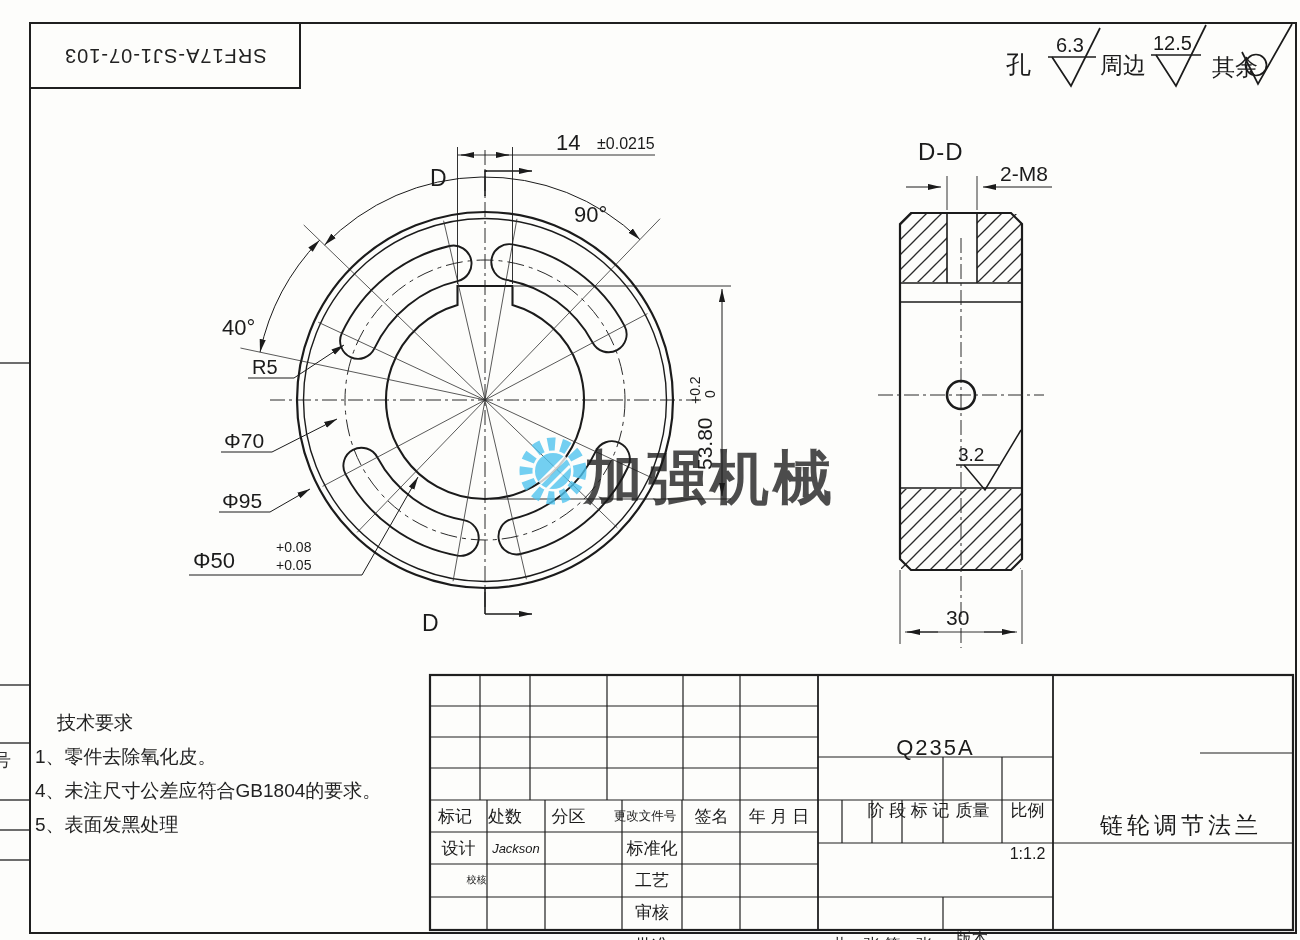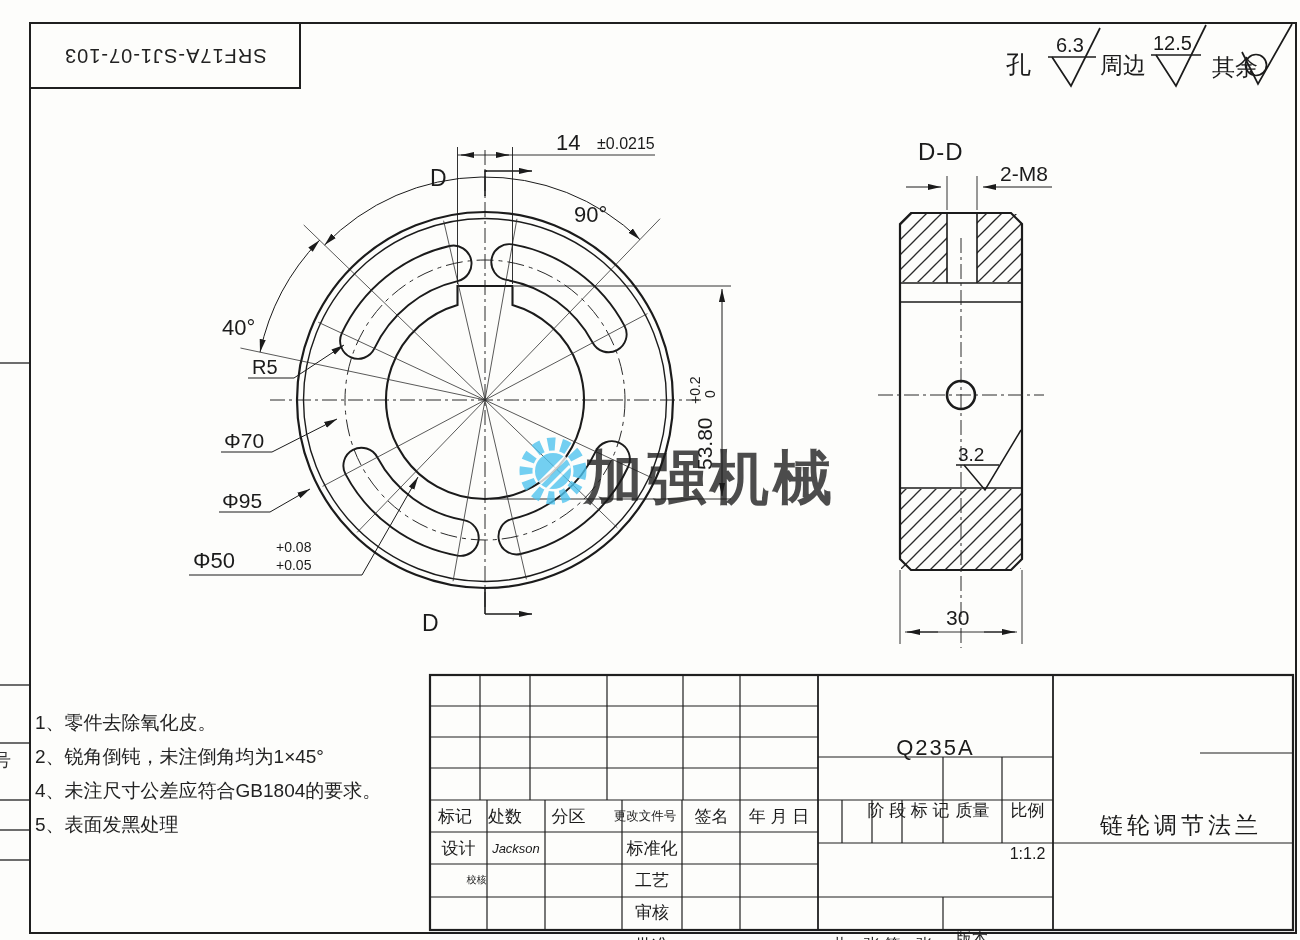--- a/index.html
+++ b/index.html
@@ -278,22 +278,22 @@
   </g>
 </svg>
 
 <div class="docbox">
   <span>SRF17A-SJ1-07-103</span>
 </div>
 
 <div class="partialchar">号</div>
 
 <div class="techreq">
+  <div class="t">技术要求</div>
   <div>1、零件去除氧化皮。</div>
-  <div>2、锐角倒钝，未注倒角均为1×45°</div>
   <div>4、未注尺寸公差应符合GB1804的要求。</div>
   <div>5、表面发黑处理</div>
 </div>
 
 <div class="tb" style="left:430px;top:768px;width:50px;height:32px">标记</div>
 <div class="tb" style="left:480px;top:768px;width:50px;height:32px">处数</div>
 <div class="tb" style="left:530px;top:768px;width:77px;height:32px">分区</div>
 <div class="tb" style="left:607px;top:768px;width:76px;height:32px;font-size:12.5px">更改文件号</div>
 <div class="tb" style="left:683px;top:768px;width:57px;height:32px">签名</div>
 <div class="tb" style="left:740px;top:768px;width:78px;height:32px">年 月 日</div>

